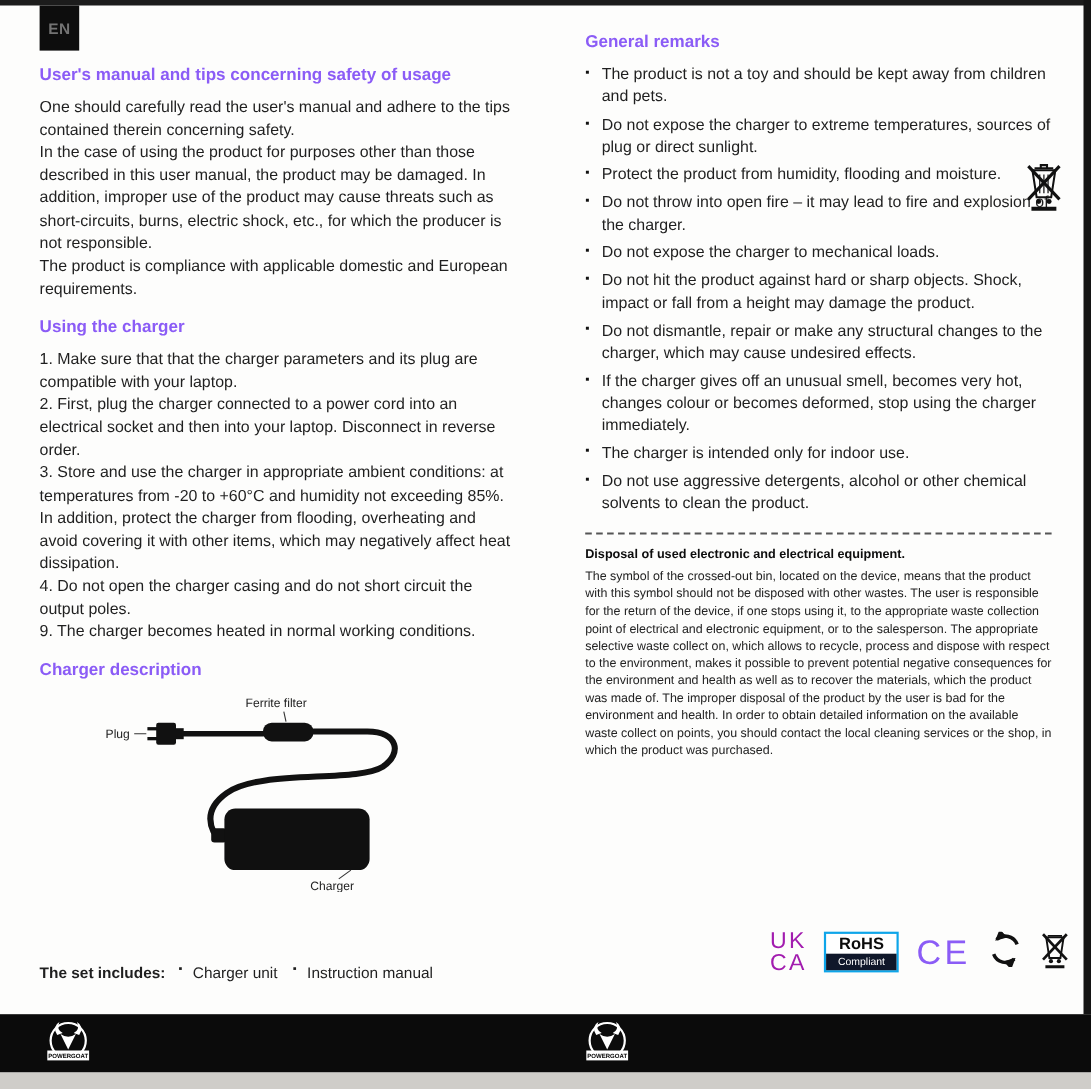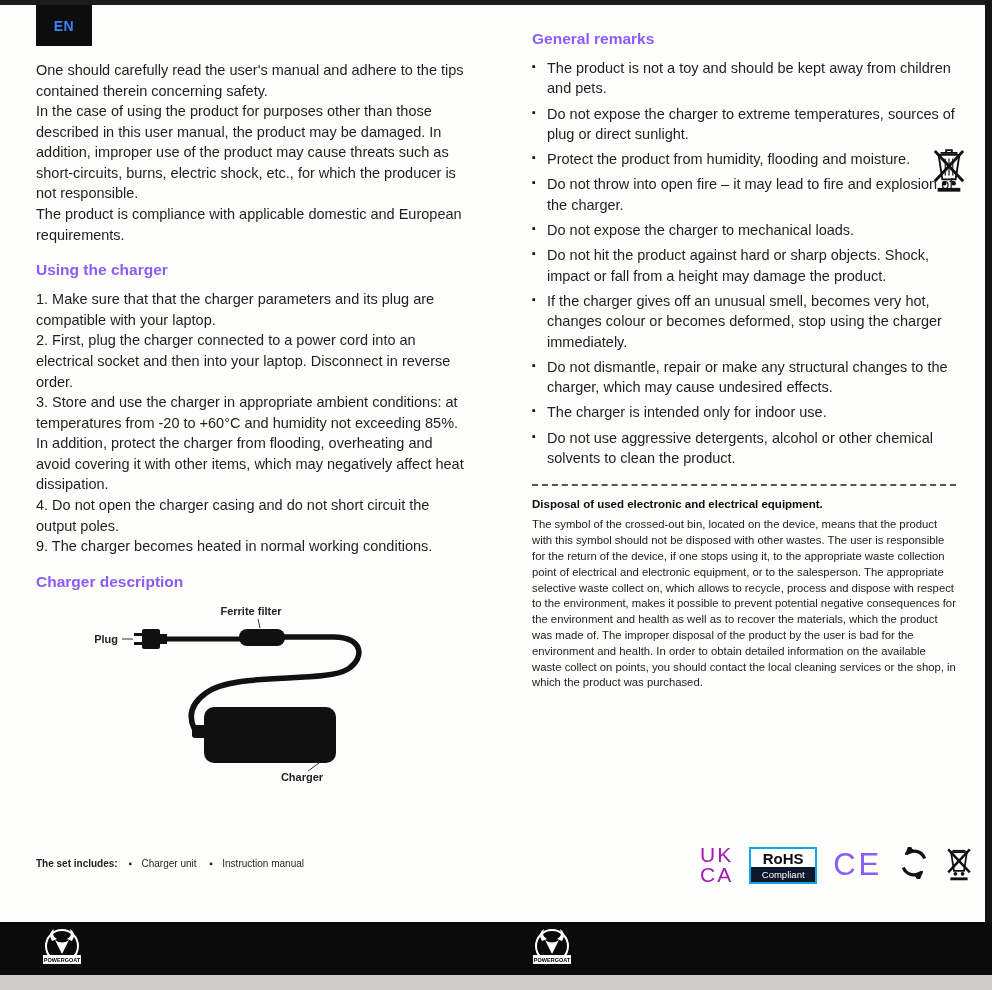--- a/index.html
+++ b/index.html
@@ -4,44 +4,44 @@
 <style>
   html,body{margin:0;padding:0;}
   body{
     width:992px;height:990px;position:relative;overflow:hidden;
     background:#fdfdfc;color:#1f1f1f;
     font-family:"Liberation Sans", sans-serif;
   }
   .top-strip{position:absolute;top:0;left:0;right:0;height:5px;background:#1c1c1c;}
   .right-edge-bar{position:absolute;top:0;right:0;width:7px;height:922px;background:#141414;}
   .lang-badge{
-    position:absolute;left:36px;top:5px;width:56px;height:41px;background:#0d0d0d;
-    color:#3b82f6;font-weight:bold;font-size:14px;display:flex;align-items:center;justify-content:center;
+    position:absolute;left:36px;top:5px;width:36px;height:41px;background:#0d0d0d;
+    color:#737373;font-weight:bold;font-size:14px;display:flex;align-items:center;justify-content:center;
     letter-spacing:.5px;
   }
   .col-left{position:absolute;left:36px;top:60px;width:432px;}
   .col-right{position:absolute;left:532px;top:30px;width:424px;}
   h2{font-size:15.5px;font-weight:700;color:#8b5cf6;margin:0 0 10px 0;}
   .h-mt{margin-top:16px;}
   .body-text p{margin:0;font-size:14.5px;line-height:1.42;}
   .steps{list-style:none;margin:0;padding:0;}
   .steps li{font-size:14.5px;line-height:1.42;margin:0;}
   .remarks{list-style:none;margin:0;padding:0;}
   .remarks li{
     position:relative;padding-left:15px;margin:0 0 5px 0;
     font-size:14.5px;line-height:1.4;
   }
   .remarks li::before{
     content:"▪";position:absolute;left:0;top:1px;font-size:11px;color:#111;
   }
-  .diagram-wrap{font-weight:bold;}
+  .diagram-wrap{}
   .divider-dashed{border:0;border-top:2px dashed #555;margin:16px 0 12px 0;}
   .disposal-heading{font-size:11.5px;font-weight:700;color:#0d0d0d;margin:0 0 7px 0;}
   .disposal-body{font-size:11.3px;line-height:1.4;margin:0;color:#222;}
-  .set-includes{position:absolute;left:36px;top:858px;font-size:10px;}
+  .set-includes{position:absolute;left:36px;top:876px;font-size:14px;}
   .set-includes .lbl{font-weight:700;margin-right:8px;}
   .set-item{position:relative;padding-left:13px;margin-right:10px;}
   .set-item::before{content:"▪";position:absolute;left:0;top:0;font-size:10px;}
   .badges-row{position:absolute;left:700px;top:845px;display:flex;align-items:center;gap:16px;}
   .ukca{font-weight:400;font-size:21px;line-height:.95;letter-spacing:2px;color:#a21caf;}
   .rohs{border:2px solid #0ea5e9;width:64px;text-align:center;background:#fff;}
   .rohs .rohs-top{font-weight:700;font-size:15px;padding:1px 0 0 0;color:#0c0c0c;}
   .rohs .rohs-bottom{background:#0f172a;color:#fff;font-size:9.5px;padding:2px 0;}
   .ce-mark{font-size:31px;letter-spacing:3px;color:#8b5cf6;font-weight:400;}
   .weee-top{position:absolute;left:932px;top:145px;}
@@ -56,20 +56,21 @@
 <body>
 
 <div class="top-strip"></div>
 <div class="right-edge-bar"></div>
 
 <div class="lang-badge">
   <span>EN</span>
 </div>
 
 <div class="col-left">
+  <h2>User's manual and tips concerning safety of usage</h2>
   <div class="body-text">
     <p>One should carefully read the user's manual and adhere to the tips contained therein concerning safety.</p>
     <p>In the case of using the product for purposes other than those described in this user manual, the product may be damaged. In addition, improper use of the product may cause threats such as short-circuits, burns, electric shock, etc., for which the producer is not responsible.</p>
     <p>The product is compliance with applicable domestic and European requirements.</p>
   </div>
 
   <h2 class="h-mt">Using the charger</h2>
   <ul class="steps">
     <li>1. Make sure that that the charger parameters and its plug are compatible with your laptop.</li>
     <li>2. First, plug the charger connected to a power cord into an electrical socket and then into your laptop. Disconnect in reverse order.</li>
@@ -119,22 +120,22 @@
 
 <div class="col-right">
   <h2>General remarks</h2>
   <ul class="remarks">
     <li>The product is not a toy and should be kept away from children and pets.</li>
     <li>Do not expose the charger to extreme temperatures, sources of plug or direct sunlight.</li>
     <li>Protect the product from humidity, flooding and moisture.</li>
     <li>Do not throw into open fire – it may lead to fire and explosion of the charger.</li>
     <li>Do not expose the charger to mechanical loads.</li>
     <li>Do not hit the product against hard or sharp objects. Shock, impact or fall from a height may damage the product.</li>
+    <li>Do not dismantle, repair or make any structural changes to the charger, which may cause undesired effects.</li>
     <li>If the charger gives off an unusual smell, becomes very hot, changes colour or becomes deformed, stop using the charger immediately.</li>
-    <li>Do not dismantle, repair or make any structural changes to the charger, which may cause undesired effects.</li>
     <li>The charger is intended only for indoor use.</li>
     <li>Do not use aggressive detergents, alcohol or other chemical solvents to clean the product.</li>
   </ul>
 
   <hr class="divider-dashed">
 
   <p class="disposal-heading">Disposal of used electronic and electrical equipment.</p>
   <p class="disposal-body">The symbol of the crossed-out bin, located on the device, means that the product with this symbol should not be disposed with other wastes. The user is responsible for the return of the device, if one stops using it, to the appropriate waste collection point of electrical and electronic equipment, or to the salesperson. The appropriate selective waste collect on, which allows to recycle, process and dispose with respect to the environment, makes it possible to prevent potential negative consequences for the environment and health as well as to recover the materials, which the product was made of. The improper disposal of the product by the user is bad for the environment and health. In order to obtain detailed information on the available waste collect on points, you should contact the local cleaning services or the shop, in which the product was purchased.</p>
 </div>
 

